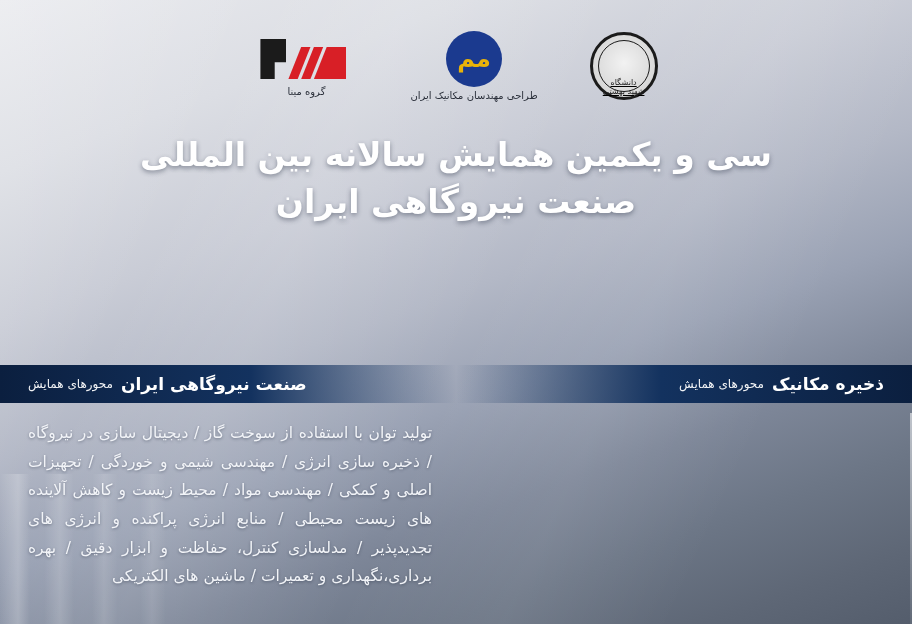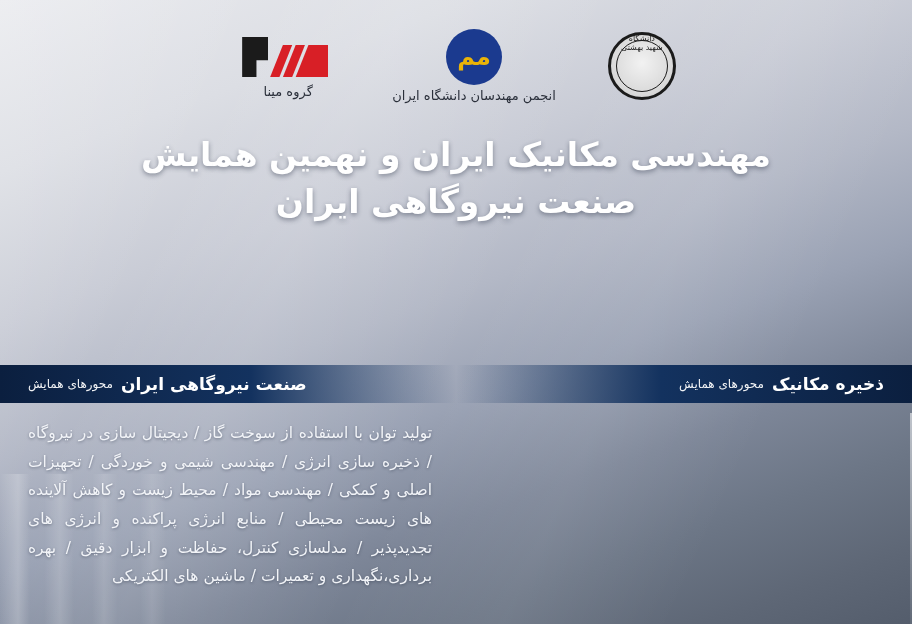--- a/index.html
+++ b/index.html
@@ -45,21 +45,21 @@
     gap: 52px;
     direction: ltr;
   }
   .logo {
     display: flex;
     flex-direction: column;
     align-items: center;
     justify-content: flex-end;
   }
   .logo-caption {
-    font-size: 13px;
+    font-size: 10px;
     color: #2a2f3a;
     margin-top: 3px;
     letter-spacing: 0.2px;
     white-space: nowrap;
   }
 
   
   .logo-mina-mark {
     width: 104px;
     height: 48px;
@@ -110,23 +110,24 @@
   }
 
   
   .logo-seal {
     width: 62px;
     height: 62px;
     border-radius: 50%;
     border: 3px solid #1b1b1b;
     background: radial-gradient(circle at 50% 45%, #f2f2f2 0%, #d8d8d8 70%, #bdbdbd 100%);
     display: flex;
-    align-items: flex-start;
+    align-items: flex-end;
     justify-content: center;
     position: relative;
+    text-decoration: underline;
   }
   .logo-seal::after {
     content: "";
     position: absolute;
     inset: 5px;
     border-radius: 50%;
     border: 1px solid #1b1b1b;
   }
   .logo-seal span {
     font-size: 8px;
@@ -253,33 +254,33 @@
         <span class="blk"></span>
         <span class="red1"></span>
         <span class="red2"></span>
         <span class="red3"></span>
       </div>
       <div class="logo-caption">گروه مینا</div>
     </div>
 
     <div class="logo">
       <div class="logo-circle">مم</div>
-      <div class="logo-caption">انجمن مهندسان دانشگاه ایران</div>
+      <div class="logo-caption">طراحی مهندسان مکانیک ایران</div>
     </div>
 
     <div class="logo">
       <div class="logo-seal">
         <span>دانشگاه شهید بهشتی</span>
       </div>
     </div>
 
   </div>
 
   <div class="title-block">
-    <div class="title-line">مهندسی مکانیک ایران و نهمین همایش</div>
+    <div class="title-line">سی و یکمین همایش  سالانه بین المللی</div>
     <div class="title-line">صنعت نیروگاهی ایران</div>
   </div>
 
   <div class="columns">
 
     <div class="col col-right">
       <div class="col-header">
         <span>ذخیره مکانیک</span>
         <span class="sub">محورهای همایش</span>
       </div>

